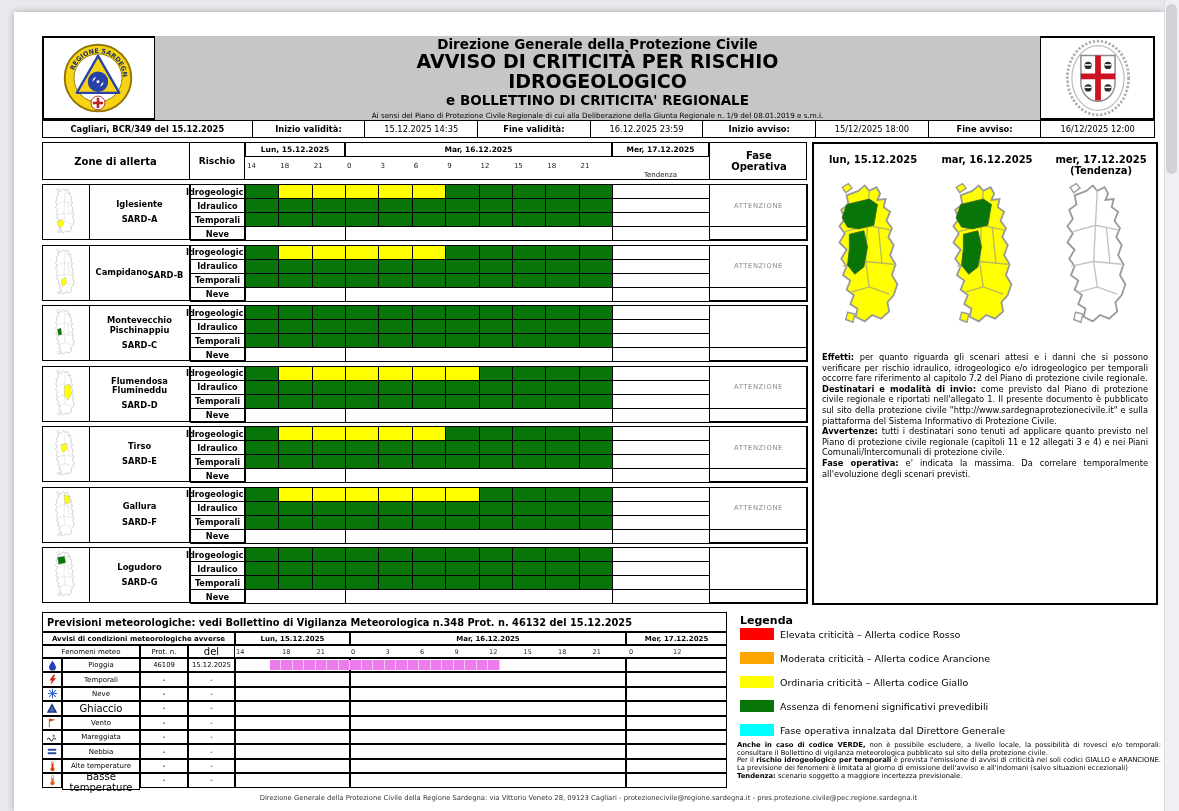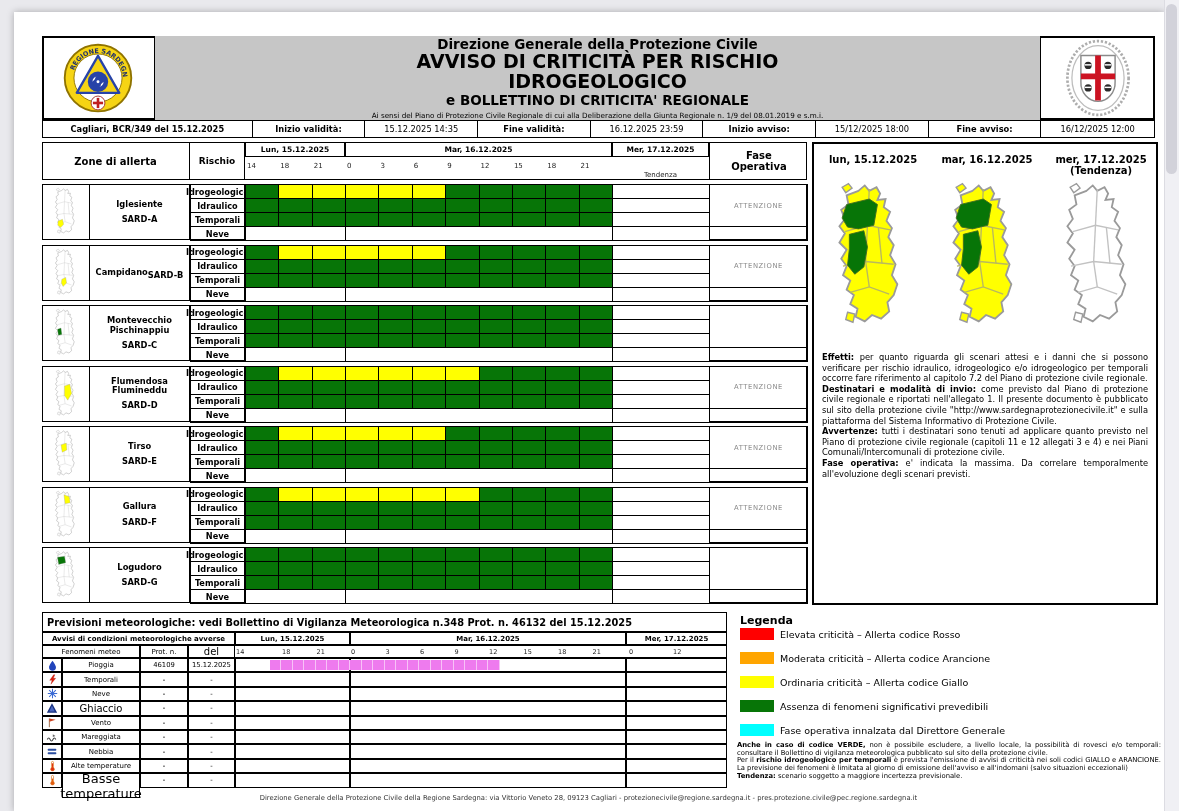--- a/index.html
+++ b/index.html
@@ -787,21 +787,21 @@
 <div style="position: absolute; left: 235px; top: 758.8px; width: 115px; height: 14.4px; border: 1px solid rgb(0, 0, 0); background: rgb(255, 255, 255);"></div>
 <div style="position: absolute; left: 350px; top: 758.8px; width: 276px; height: 14.4px; border: 1px solid rgb(0, 0, 0); background: rgb(255, 255, 255);"></div>
 <div style="position: absolute; left: 626px; top: 758.8px; width: 101px; height: 14.4px; border: 1px solid rgb(0, 0, 0); background: rgb(255, 255, 255);"></div>
 <div style="position: absolute; left: 42px; top: 773.2px; width: 20px; height: 14.4px; border: 1px solid rgb(0, 0, 0); display: flex; align-items: center; justify-content: center; text-align: center;">
     <svg width="11" height="12" viewBox="0 0 14 14">
       <rect x="5.7" y="1.2" width="2.6" height="8.2" rx="1.3" fill="#fff" stroke="#e07820" stroke-width="0.9"></rect>
       <rect x="6.3" y="5.2" width="1.4" height="4.8" fill="#e05a10"></rect>
       <circle cx="7" cy="11" r="2.4" fill="#e05a10" stroke="#e07820" stroke-width="0.6"></circle>
     </svg>
   </div>
-<div style="position: absolute; left: 62px; top: 773.2px; width: 78px; height: 25px; border: 1px solid rgb(0, 0, 0); font-size: 13px; display: flex; align-items: center; justify-content: center; text-align: center;">Basse temperature</div>
+<div style="position: absolute; left: 62px; top: 773.2px; width: 78px; height: 17px; border: 1px solid rgb(0, 0, 0); font-size: 10px; display: flex; align-items: center; justify-content: center; text-align: center;">Basse temperature</div>
 <div style="position: absolute; left: 140px; top: 773.2px; width: 48px; height: 14.4px; border: 1px solid rgb(0, 0, 0); font-size: 6.8px; display: flex; align-items: center; justify-content: center; text-align: center;">-</div>
 <div style="position: absolute; left: 188px; top: 773.2px; width: 47px; height: 14.4px; border: 1px solid rgb(0, 0, 0); font-size: 6.8px; display: flex; align-items: center; justify-content: center; text-align: center;">-</div>
 <div style="position: absolute; left: 235px; top: 773.2px; width: 115px; height: 14.4px; border: 1px solid rgb(0, 0, 0); background: rgb(255, 255, 255);"></div>
 <div style="position: absolute; left: 350px; top: 773.2px; width: 276px; height: 14.4px; border: 1px solid rgb(0, 0, 0); background: rgb(255, 255, 255);"></div>
 <div style="position: absolute; left: 626px; top: 773.2px; width: 101px; height: 14.4px; border: 1px solid rgb(0, 0, 0); background: rgb(255, 255, 255);"></div>
 <div style="position: absolute; left: 740px; top: 628px; width: 34px; height: 12px; background: rgb(255, 0, 0);"></div>
 <div class="legend-label" style="position: absolute; left: 780px; top: 628px; width: 380px; height: 12px; display: flex; align-items: center;">Elevata criticità – Allerta codice Rosso</div>
 <div style="position: absolute; left: 740px; top: 652px; width: 34px; height: 12px; background: rgb(255, 165, 0);"></div>
 <div class="legend-label" style="position: absolute; left: 780px; top: 652px; width: 380px; height: 12px; display: flex; align-items: center;">Moderata criticità – Allerta codice Arancione</div>
 <div style="position: absolute; left: 740px; top: 676px; width: 34px; height: 12px; background: rgb(255, 255, 0);"></div>

